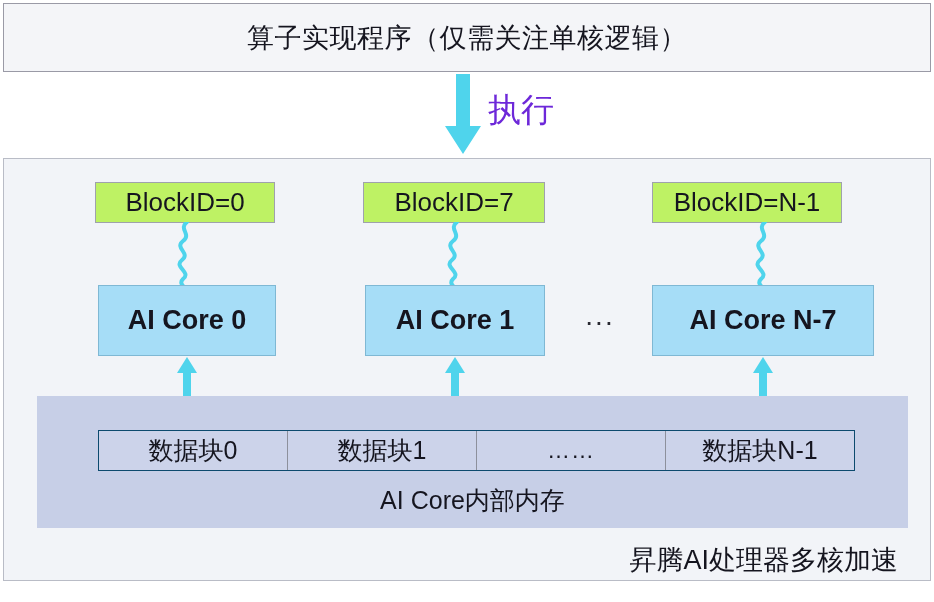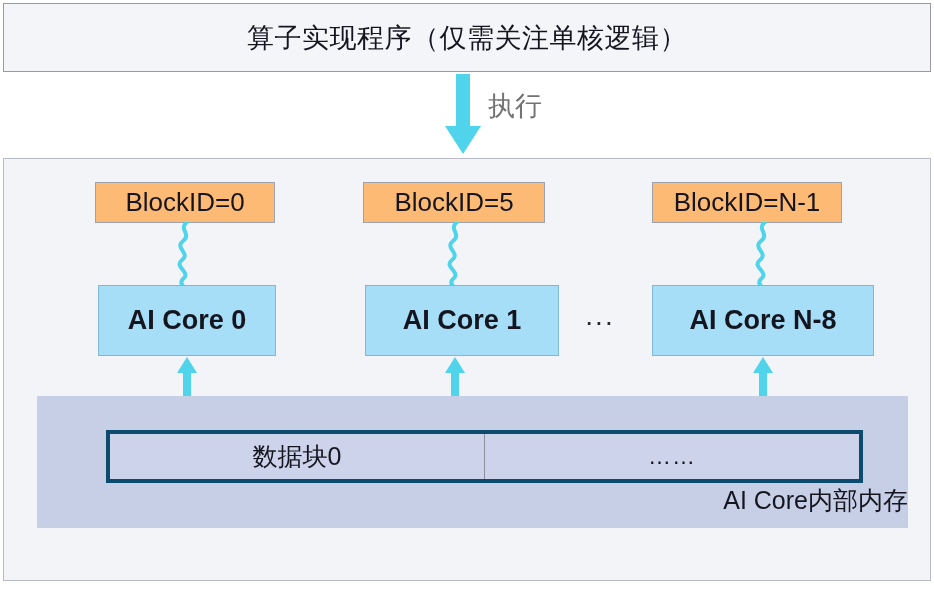--- a/index.html
+++ b/index.html
@@ -47,42 +47,42 @@
     position: absolute;
     left: 443px;
     top: 74px;
     width: 40px;
     height: 84px;
   }
   .exec-label {
     position: absolute;
     left: 488px;
     top: 88px;
-    font-size: 27px;
-    color: #737373;
+    font-size: 33px;
+    color: #6d28d9;
     white-space: nowrap;
   }
 
   
   .device-box {
     position: absolute;
     left: 3px;
     top: 158px;
     width: 928px;
     height: 423px;
     background: #f2f4f8;
     border: 1px solid #b9bcc6;
     box-sizing: border-box;
   }
 
   
   .blockid {
     position: absolute;
     height: 41px;
-    background: #fdba74;
+    background: #bef264;
     border: 1px solid #9fa2ac;
     box-sizing: border-box;
     display: flex;
     align-items: center;
     justify-content: center;
     font-size: 26px;
     color: #15151f;
     white-space: nowrap;
   }
   .blockid.b0 { left: 95px;  top: 182px; width: 180px; }
@@ -109,21 +109,21 @@
     box-sizing: border-box;
     display: flex;
     align-items: center;
     justify-content: center;
     font-size: 27px;
     color: #15151f;
     white-space: nowrap;
     font-weight: bold;
   }
   .aicore.c0 { left: 98px;  top: 285px; width: 178px; }
-  .aicore.c1 { left: 365px; top: 285px; width: 194px; }
+  .aicore.c1 { left: 365px; top: 285px; width: 180px; }
   .aicore.c2 { left: 652px; top: 285px; width: 222px; }
 
   .core-ellipsis {
     position: absolute;
     left: 576px;
     top: 300px;
     width: 48px;
     text-align: center;
     font-size: 28px;
     color: #2a2a33;
@@ -146,27 +146,27 @@
     position: absolute;
     left: 37px;
     top: 396px;
     width: 871px;
     height: 132px;
     background: #c7cfe7;
     box-sizing: border-box;
   }
   .datablocks {
     position: absolute;
-    left: 106px;
+    left: 98px;
     top: 430px;
     width: 757px;
-    height: 53px;
-    display: flex;
-    box-sizing: border-box;
-    border: 4px solid #0c4a6e;
+    height: 41px;
+    display: flex;
+    box-sizing: border-box;
+    border: 1px solid #0c4a6e;
   }
   .datablock {
     flex: 1 1 0;
     border-right: 1px solid #8d909c;
     box-sizing: border-box;
     display: flex;
     align-items: center;
     justify-content: center;
     font-size: 25px;
     color: #15151f;
@@ -174,21 +174,21 @@
     white-space: nowrap;
   }
   .datablock:last-child { border-right: none; }
   .datablock.dots { font-size: 23px; letter-spacing: 1px; }
 
   .memory-label {
     position: absolute;
     left: 37px;
     top: 484px;
     width: 871px;
-    text-align: right;
+    text-align: center;
     font-size: 25px;
     color: #15151f;
     white-space: nowrap;
   }
 
   
   .device-caption {
     position: absolute;
     right: 36px;
     top: 542px;
@@ -209,42 +209,42 @@
   <div class="exec-arrow">
     <svg width="40" height="84" viewBox="0 0 40 84">
       <polygon points="13,0 27,0 27,52 38,52 20,80 2,52 13,52" fill="#4fd4ec"></polygon>
     </svg>
   </div>
   <div class="exec-label">执行</div>
 
   <div class="device-box"></div>
 
   <div class="blockid b0">BlockID=0</div>
-  <div class="blockid b1">BlockID=5</div>
+  <div class="blockid b1">BlockID=7</div>
   <div class="blockid b2">BlockID=N-1</div>
 
   <div class="squiggle s0">
     <svg width="30" height="66" viewBox="0 0 30 66">
       <path d="M17,0 C8,7 22,12 13,19 C4,26 21,31 12,38 C3,45 22,50 13,57 C9,61 13,64 15,66" stroke="#4fd4ec" stroke-width="4" fill="none" stroke-linecap="round"></path>
     </svg>
   </div>
   <div class="squiggle s1">
     <svg width="30" height="66" viewBox="0 0 30 66">
       <path d="M17,0 C8,7 22,12 13,19 C4,26 21,31 12,38 C3,45 22,50 13,57 C9,61 13,64 15,66" stroke="#4fd4ec" stroke-width="4" fill="none" stroke-linecap="round"></path>
     </svg>
   </div>
   <div class="squiggle s2">
     <svg width="30" height="66" viewBox="0 0 30 66">
       <path d="M17,0 C8,7 22,12 13,19 C4,26 21,31 12,38 C3,45 22,50 13,57 C9,61 13,64 15,66" stroke="#4fd4ec" stroke-width="4" fill="none" stroke-linecap="round"></path>
     </svg>
   </div>
 
   <div class="aicore c0">AI Core 0</div>
   <div class="aicore c1">AI Core 1</div>
-  <div class="aicore c2">AI Core N-8</div>
+  <div class="aicore c2">AI Core N-7</div>
 
   <div class="core-ellipsis">...</div>
 
   <div class="up-arrow u0">
     <svg width="22" height="86" viewBox="0 0 22 86">
       <polygon points="11,0 21,16 15,16 15,86 7,86 7,16 1,16" fill="#4fd4ec"></polygon>
     </svg>
   </div>
   <div class="up-arrow u1">
     <svg width="22" height="86" viewBox="0 0 22 86">
@@ -254,19 +254,22 @@
   <div class="up-arrow u2">
     <svg width="22" height="86" viewBox="0 0 22 86">
       <polygon points="11,0 21,16 15,16 15,86 7,86 7,16 1,16" fill="#4fd4ec"></polygon>
     </svg>
   </div>
 
   <div class="memory-band"></div>
 
   <div class="datablocks">
     <div class="datablock">数据块0</div>
+    <div class="datablock">数据块1</div>
     <div class="datablock dots">……</div>
+    <div class="datablock">数据块N-1</div>
   </div>
 
   <div class="memory-label">AI Core内部内存</div>
 
+  <div class="device-caption">昇腾AI处理器多核加速</div>
 
 </div>
 
 </body></html>

